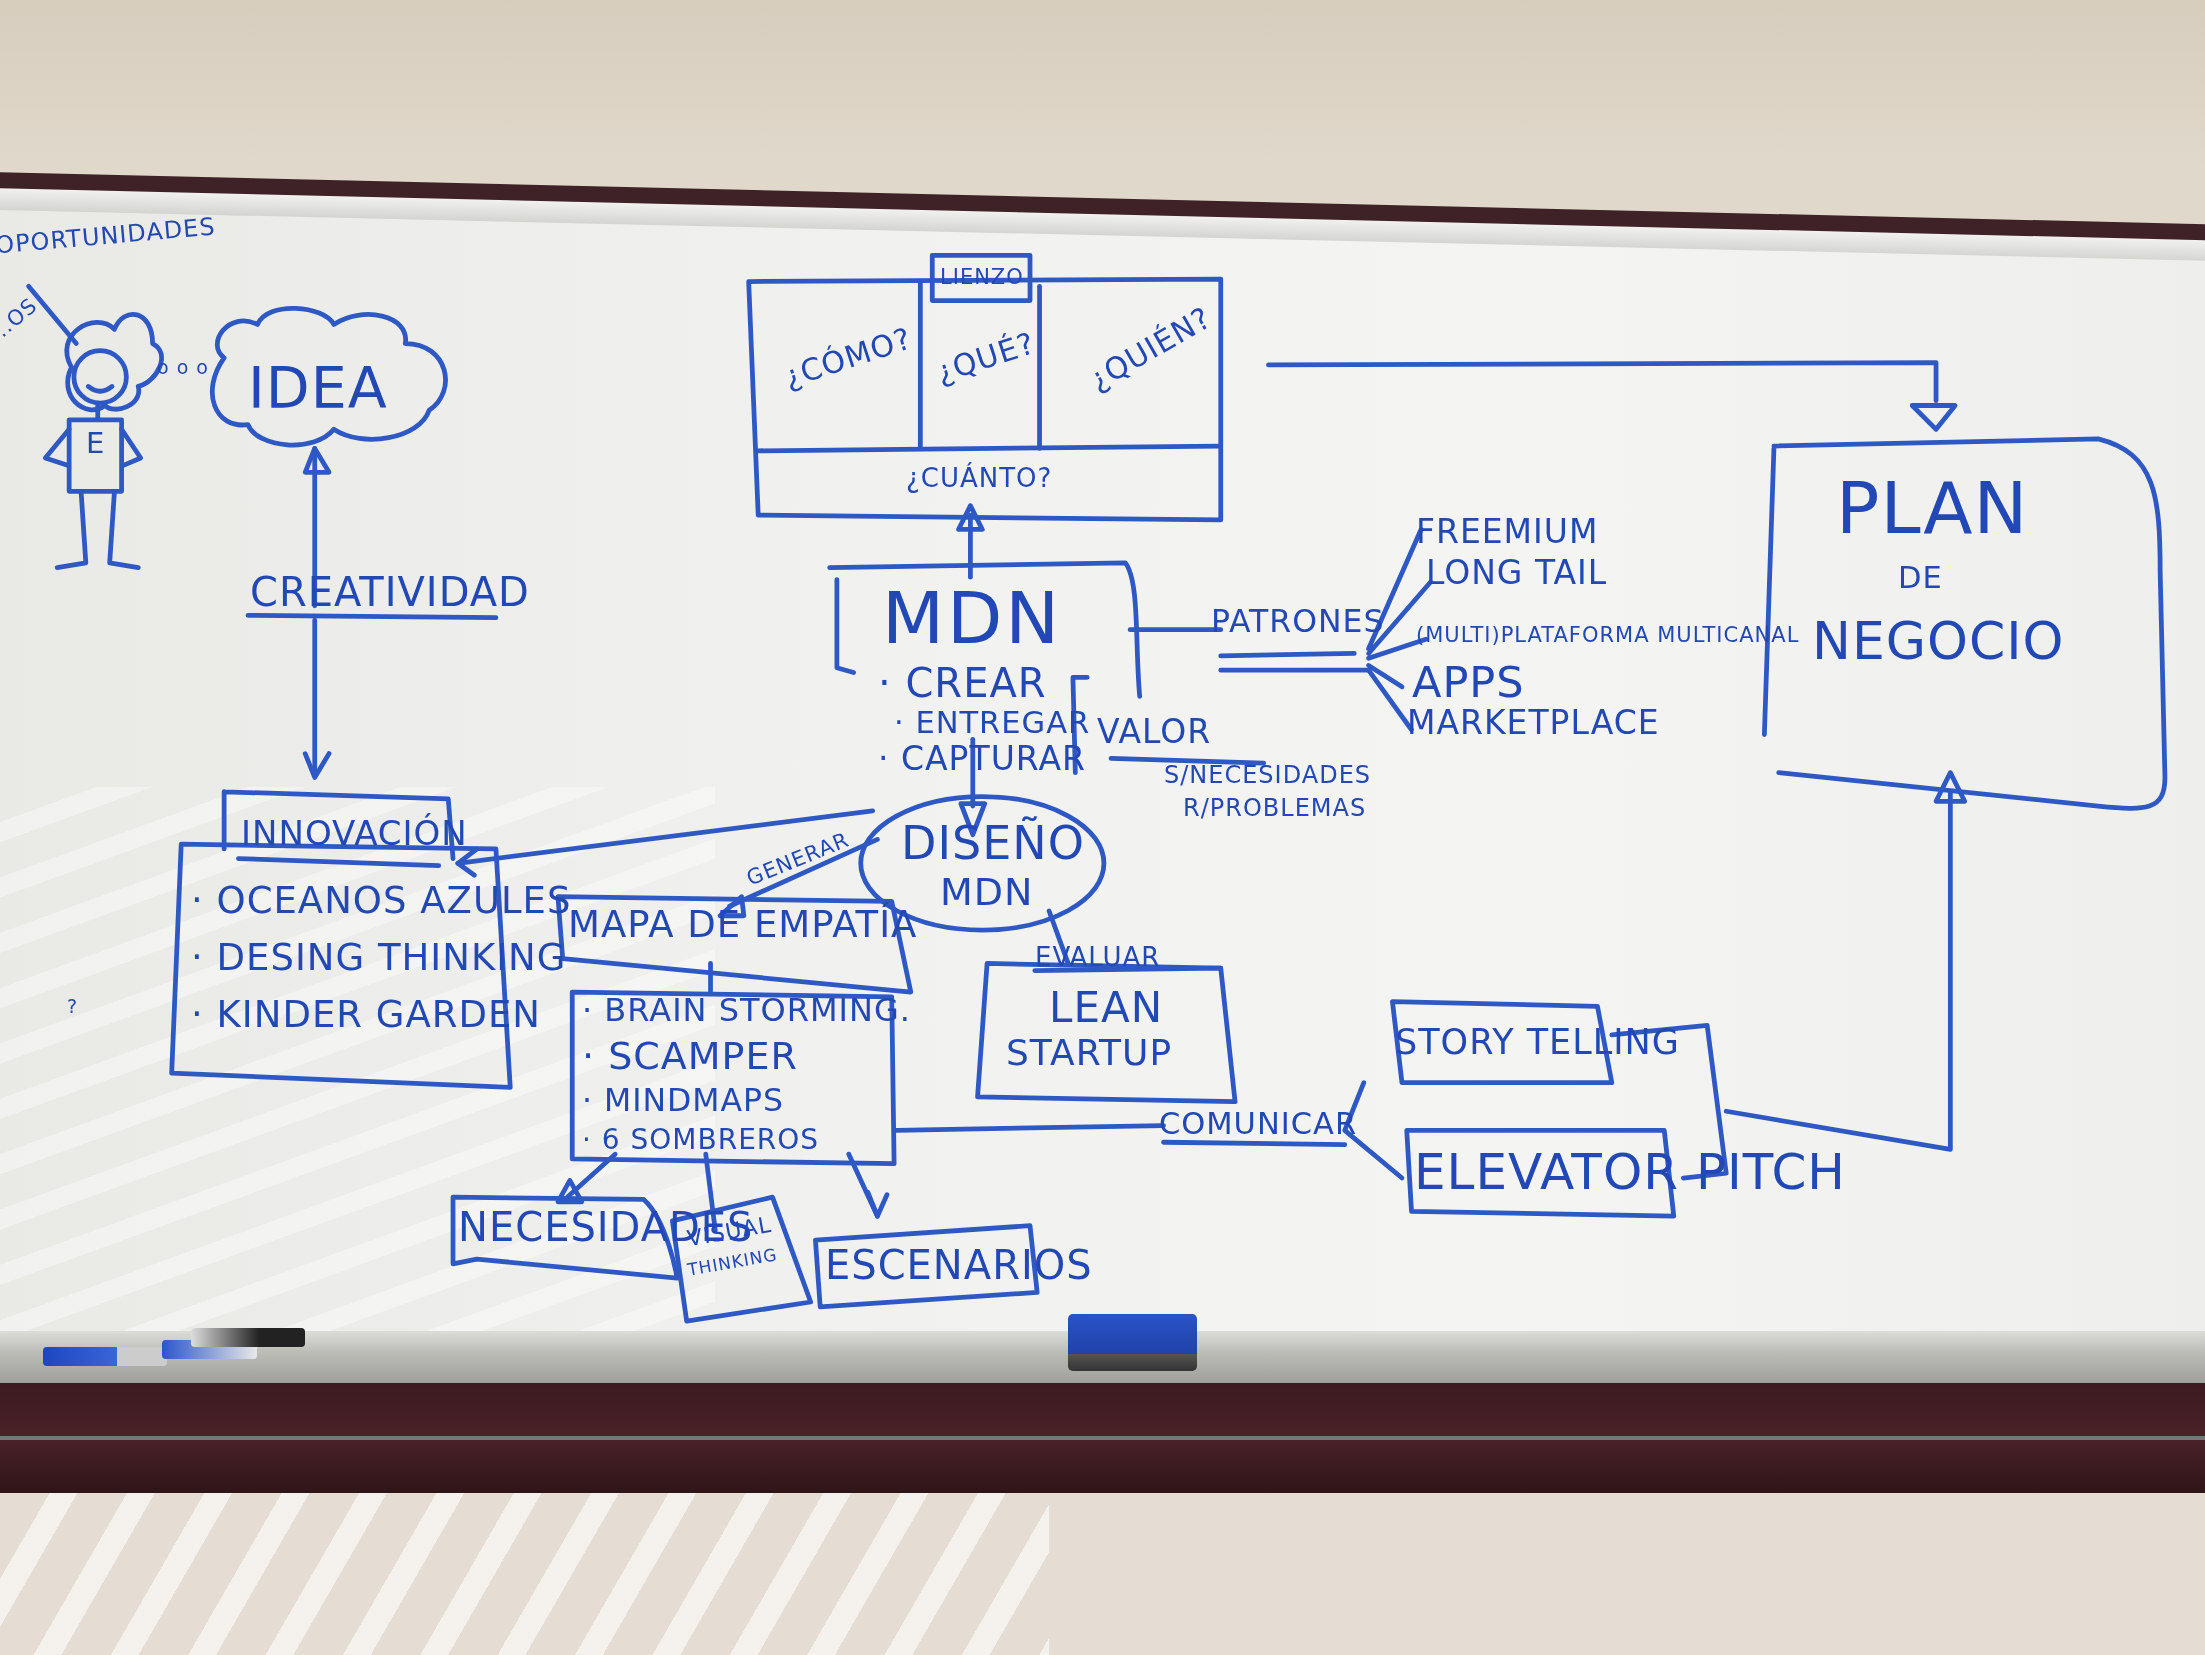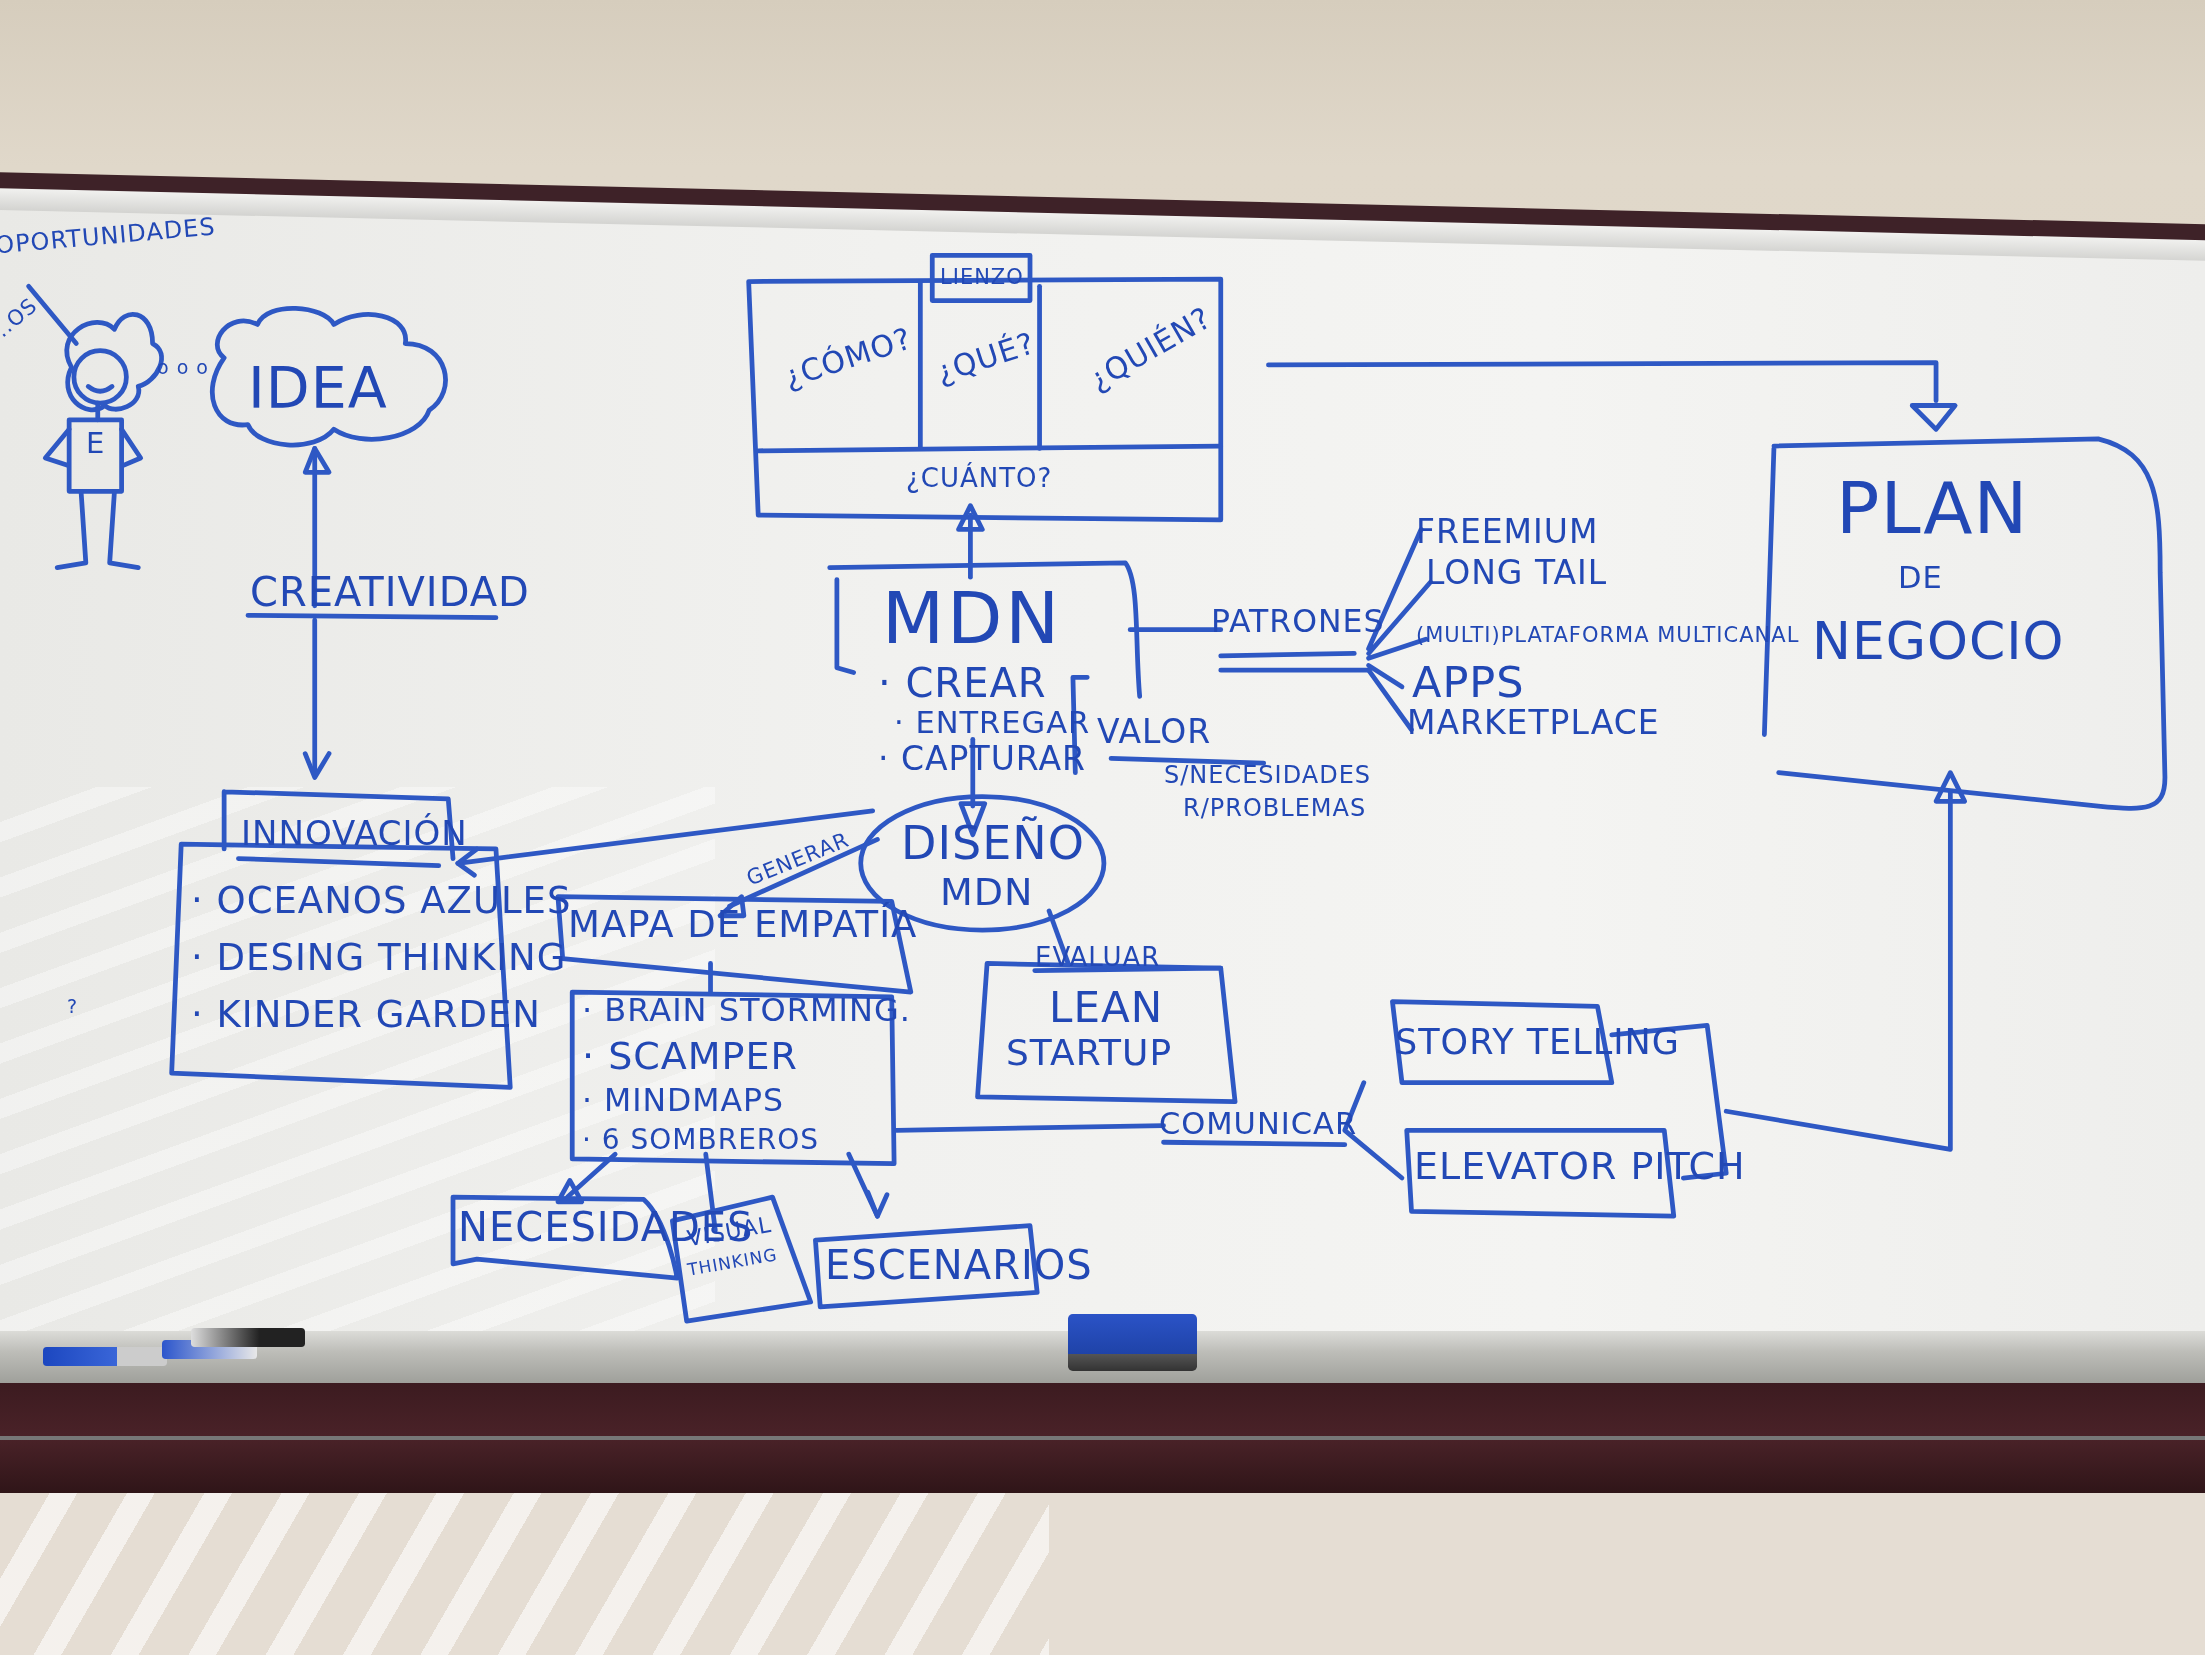--- a/index.html
+++ b/index.html
@@ -232,21 +232,21 @@
 <div class="ink" style="left:687px; top:1221px; font-size:22px; transform:rotate(-10deg);">VISUAL</div>
 <div class="ink" style="left:687px; top:1254px; font-size:17px; transform:rotate(-10deg);">THINKING</div>
 <div class="ink" style="left:825px; top:1245px; font-size:40px;">ESCENARIOS</div>
 
 <div class="ink" style="left:1035px; top:944px; font-size:26px;">EVALUAR</div>
 <div class="ink" style="left:1049px; top:987px; font-size:42px;">LEAN</div>
 <div class="ink" style="left:1006px; top:1035px; font-size:36px;">STARTUP</div>
 
 <div class="ink" style="left:1159px; top:1109px; font-size:30.5px;">COMUNICAR</div>
 <div class="ink" style="left:1395px; top:1025px; font-size:35px;">STORY TELLING</div>
-<div class="ink" style="left:1414px; top:1147px; font-size:38px;">ELEVATOR PITCH</div>
+<div class="ink" style="left:1414px; top:1147px; font-size:50px;">ELEVATOR PITCH</div>
 
 <div class="tray"></div>
 <div class="marker" style="left:43px; top:1347px; width:124px; background:linear-gradient(90deg,#1c47c0,#3a66d8 60%,#ccc 60%);"></div>
 <div class="marker" style="left:162px; top:1340px; width:95px; background:linear-gradient(90deg,#2b55cc,#e8e8e8);"></div>
 <div class="marker" style="left:191px; top:1328px; width:114px; background:linear-gradient(90deg,#ddd,#222 60%);"></div>
 <div class="eraser"></div>
 <div class="frame-bottom"></div>
 <div class="frame-line"></div>
 <div class="floor"></div>
 <div class="floor-light"></div>

